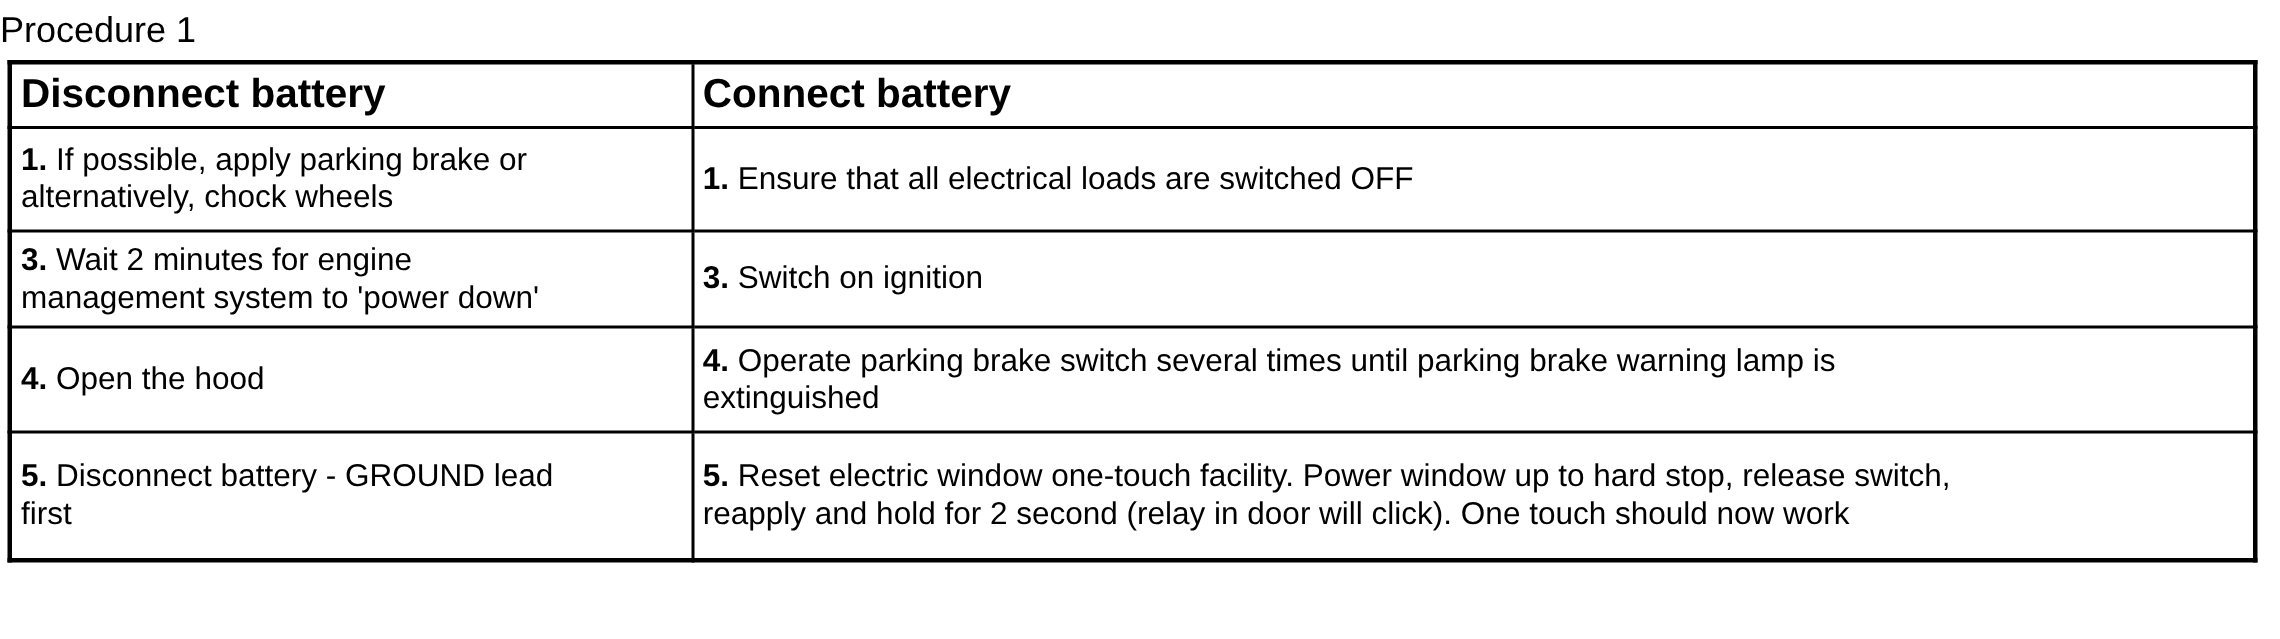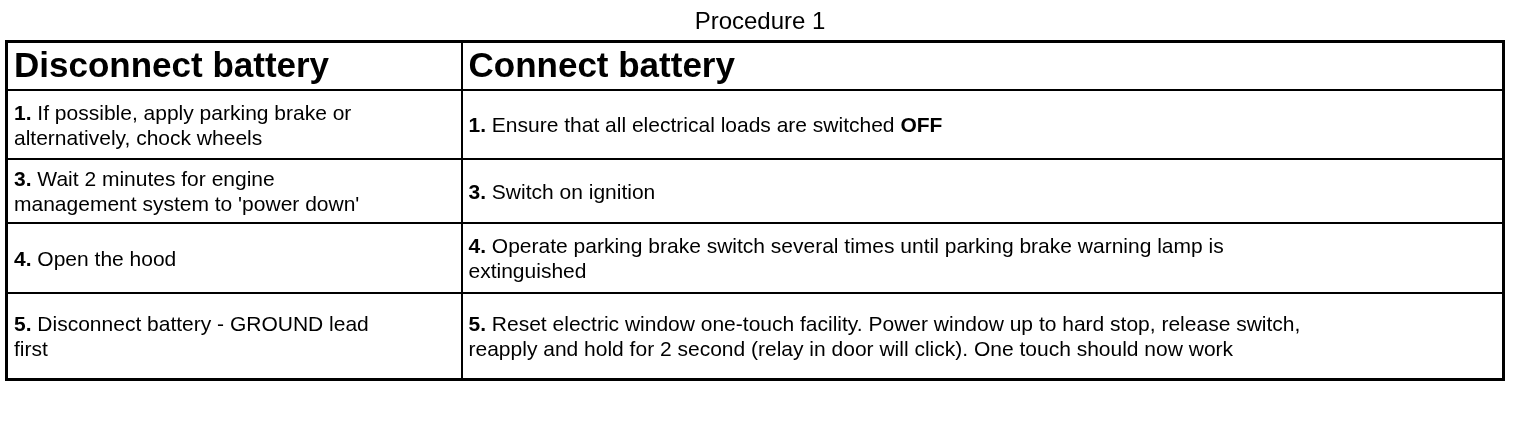--- a/index.html
+++ b/index.html
@@ -4,57 +4,57 @@
 <style>
   * { margin: 0; padding: 0; box-sizing: border-box; }
   html, body {
     width: 1520px; height: 426px;
     background: #ffffff;
     color: #000000;
     font-family: "Liberation Sans", sans-serif;
     overflow: hidden;
   }
   .title {
-    text-align: center;
+    text-align: left;
     font-size: 24px;
     font-weight: normal;
     padding-top: 7px;
     height: 40px;
   }
   table.procedure {
     border-collapse: collapse;
     margin-left: 5px;
     width: 1500px;
     table-layout: fixed;
   }
   table.procedure { border: 3px solid #000; }
   table.procedure th, table.procedure td { border: 2px solid #000; }
   th.col-left, td.col-left { width: 455px; }
   th {
-    font-size: 35px;
+    font-size: 27px;
     font-weight: bold;
     text-align: left;
     vertical-align: middle;
     padding: 2px 6px 4px 6px;
     height: 43px;
   }
   td {
     font-size: 21px;
     line-height: 25px;
     vertical-align: middle;
     padding: 6px;
   }
   tbody tr:nth-child(1) { height: 69px; }
   tbody tr:nth-child(2) { height: 45px; }
   tbody tr:nth-child(3) { height: 70px; margin-left: 15px; }
   tbody tr:nth-child(4) { height: 86px; }
   tbody tr:nth-child(5) { height: 60px; }
   .num { font-weight: bold; }
   .step-text { white-space: pre-wrap; }
-  .step-bold { font-weight: bold; }
+  .step-bold { font-weight: normal; }
 </style>
 </head>
 <body>
 
 <div class="title">Procedure 1</div>
 
 <table class="procedure">
   <thead>
     <tr>
       <th class="col-left">Disconnect battery</th>

